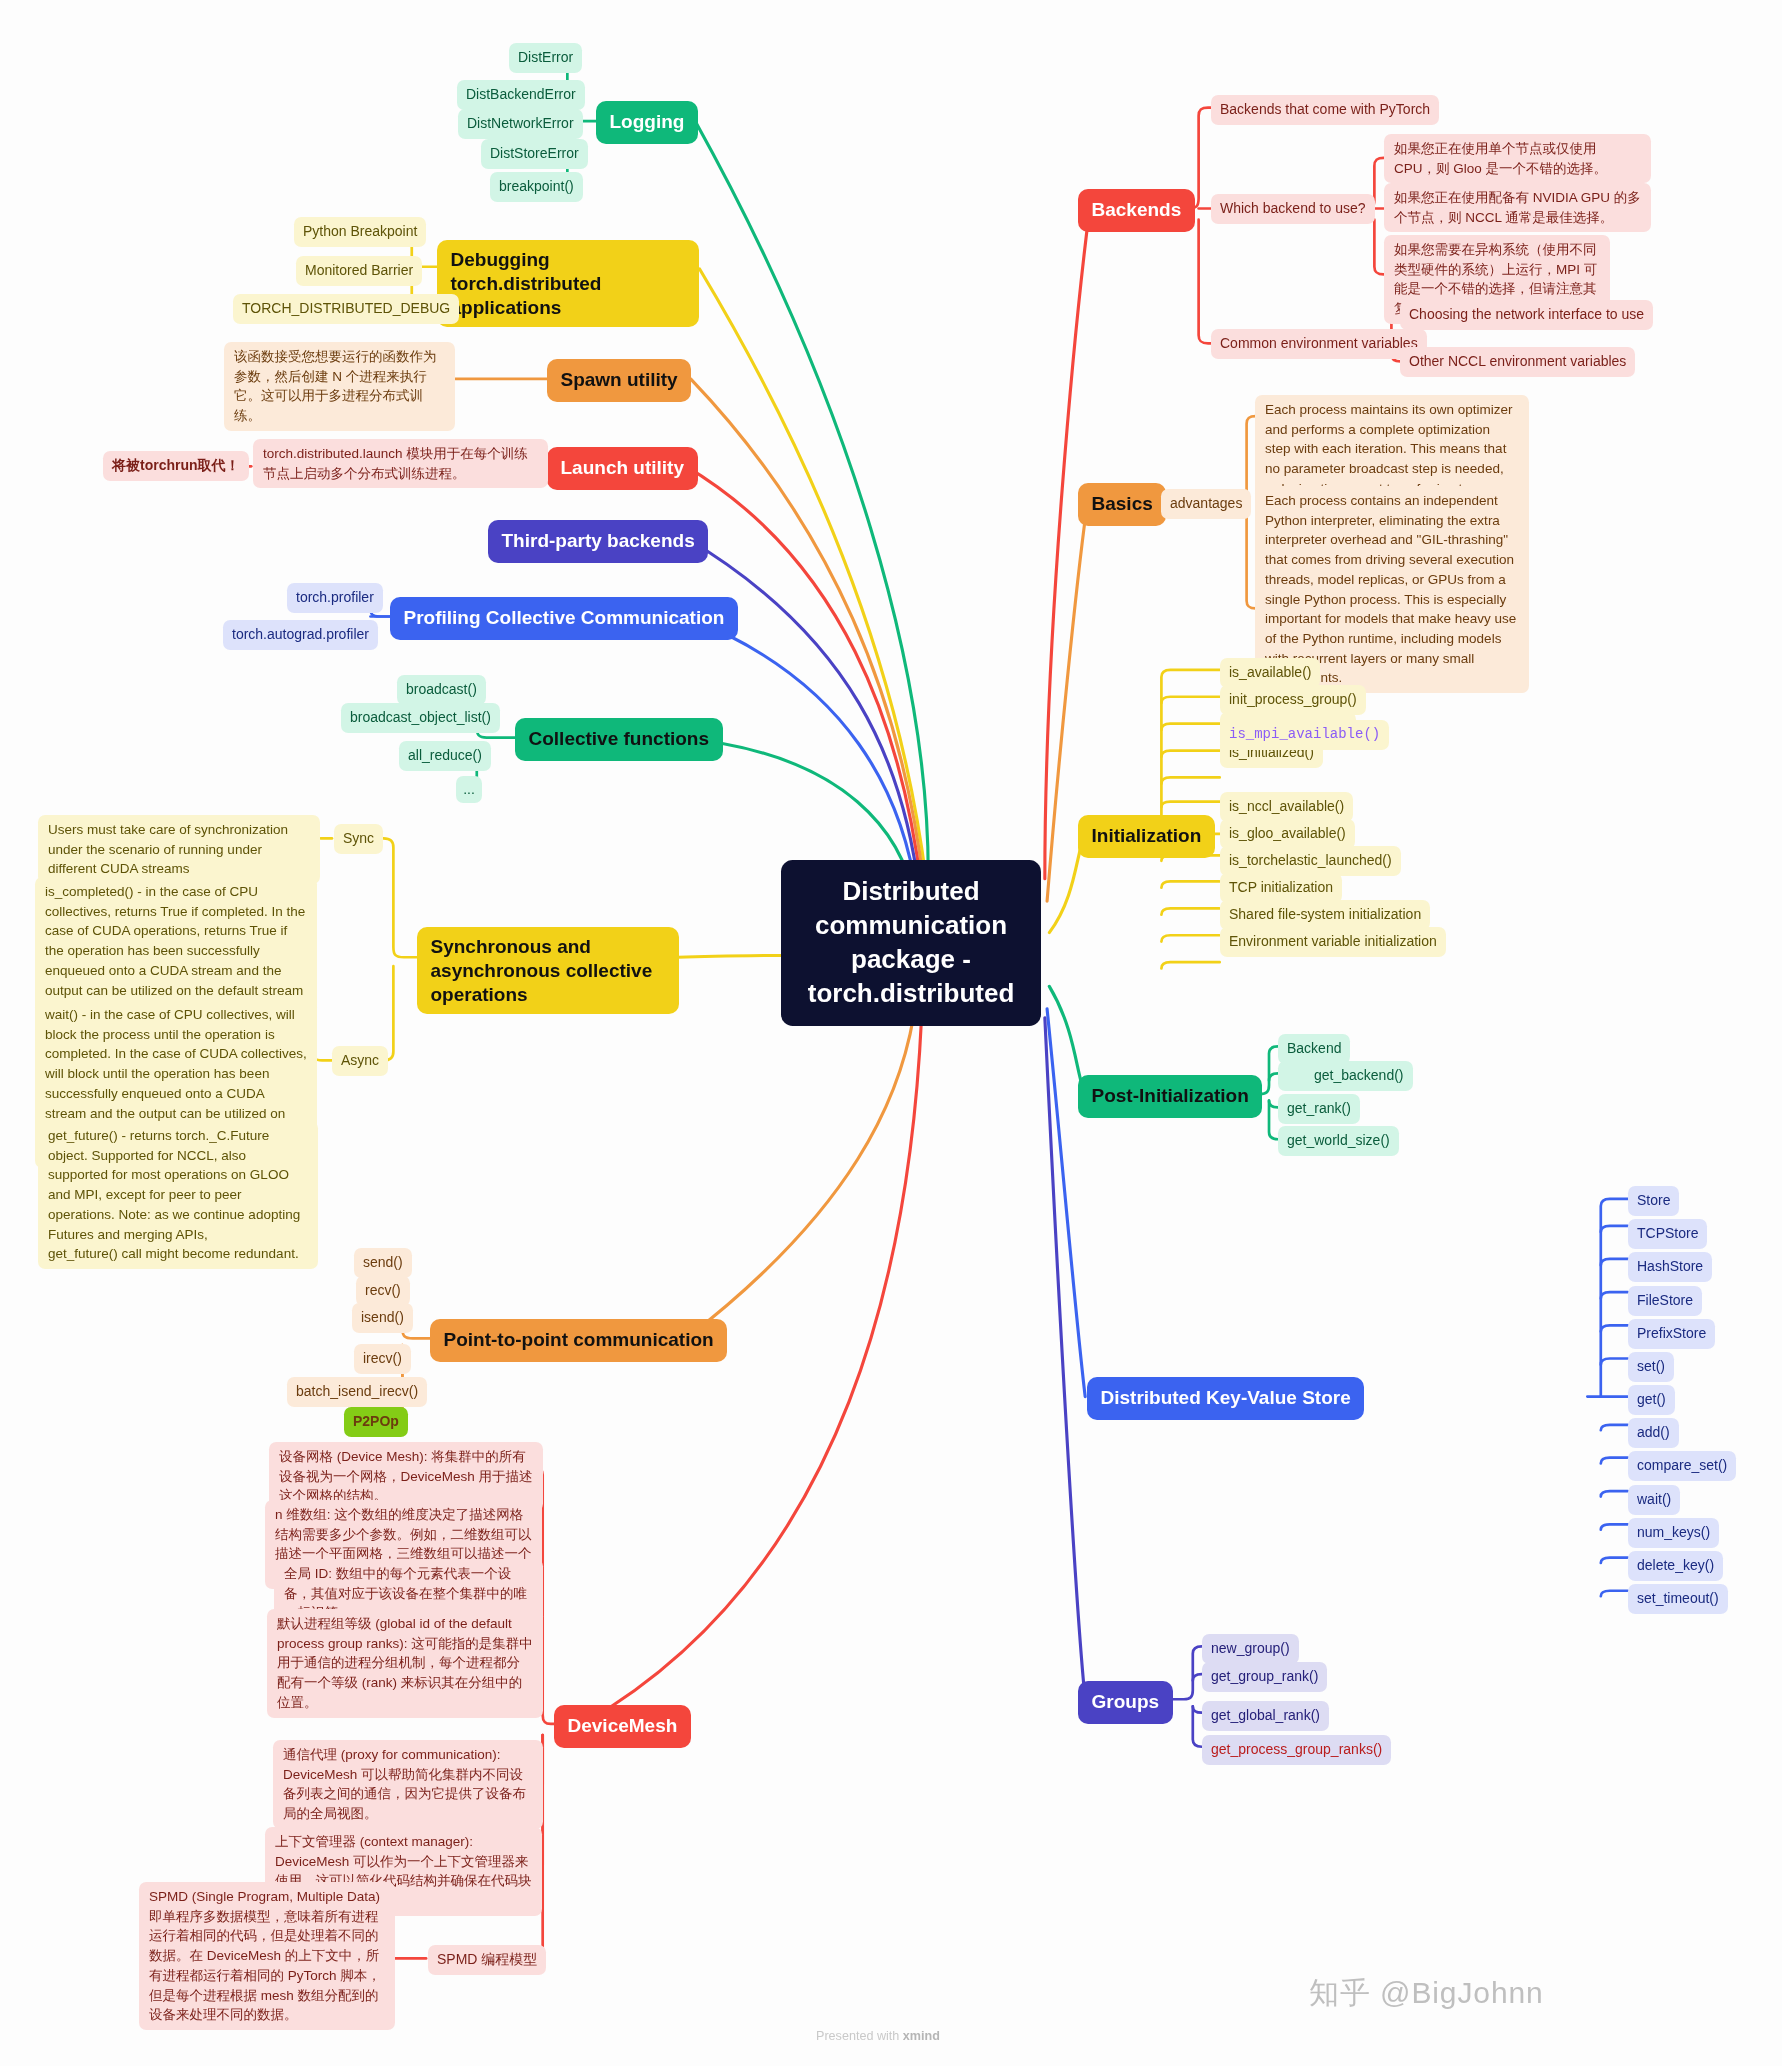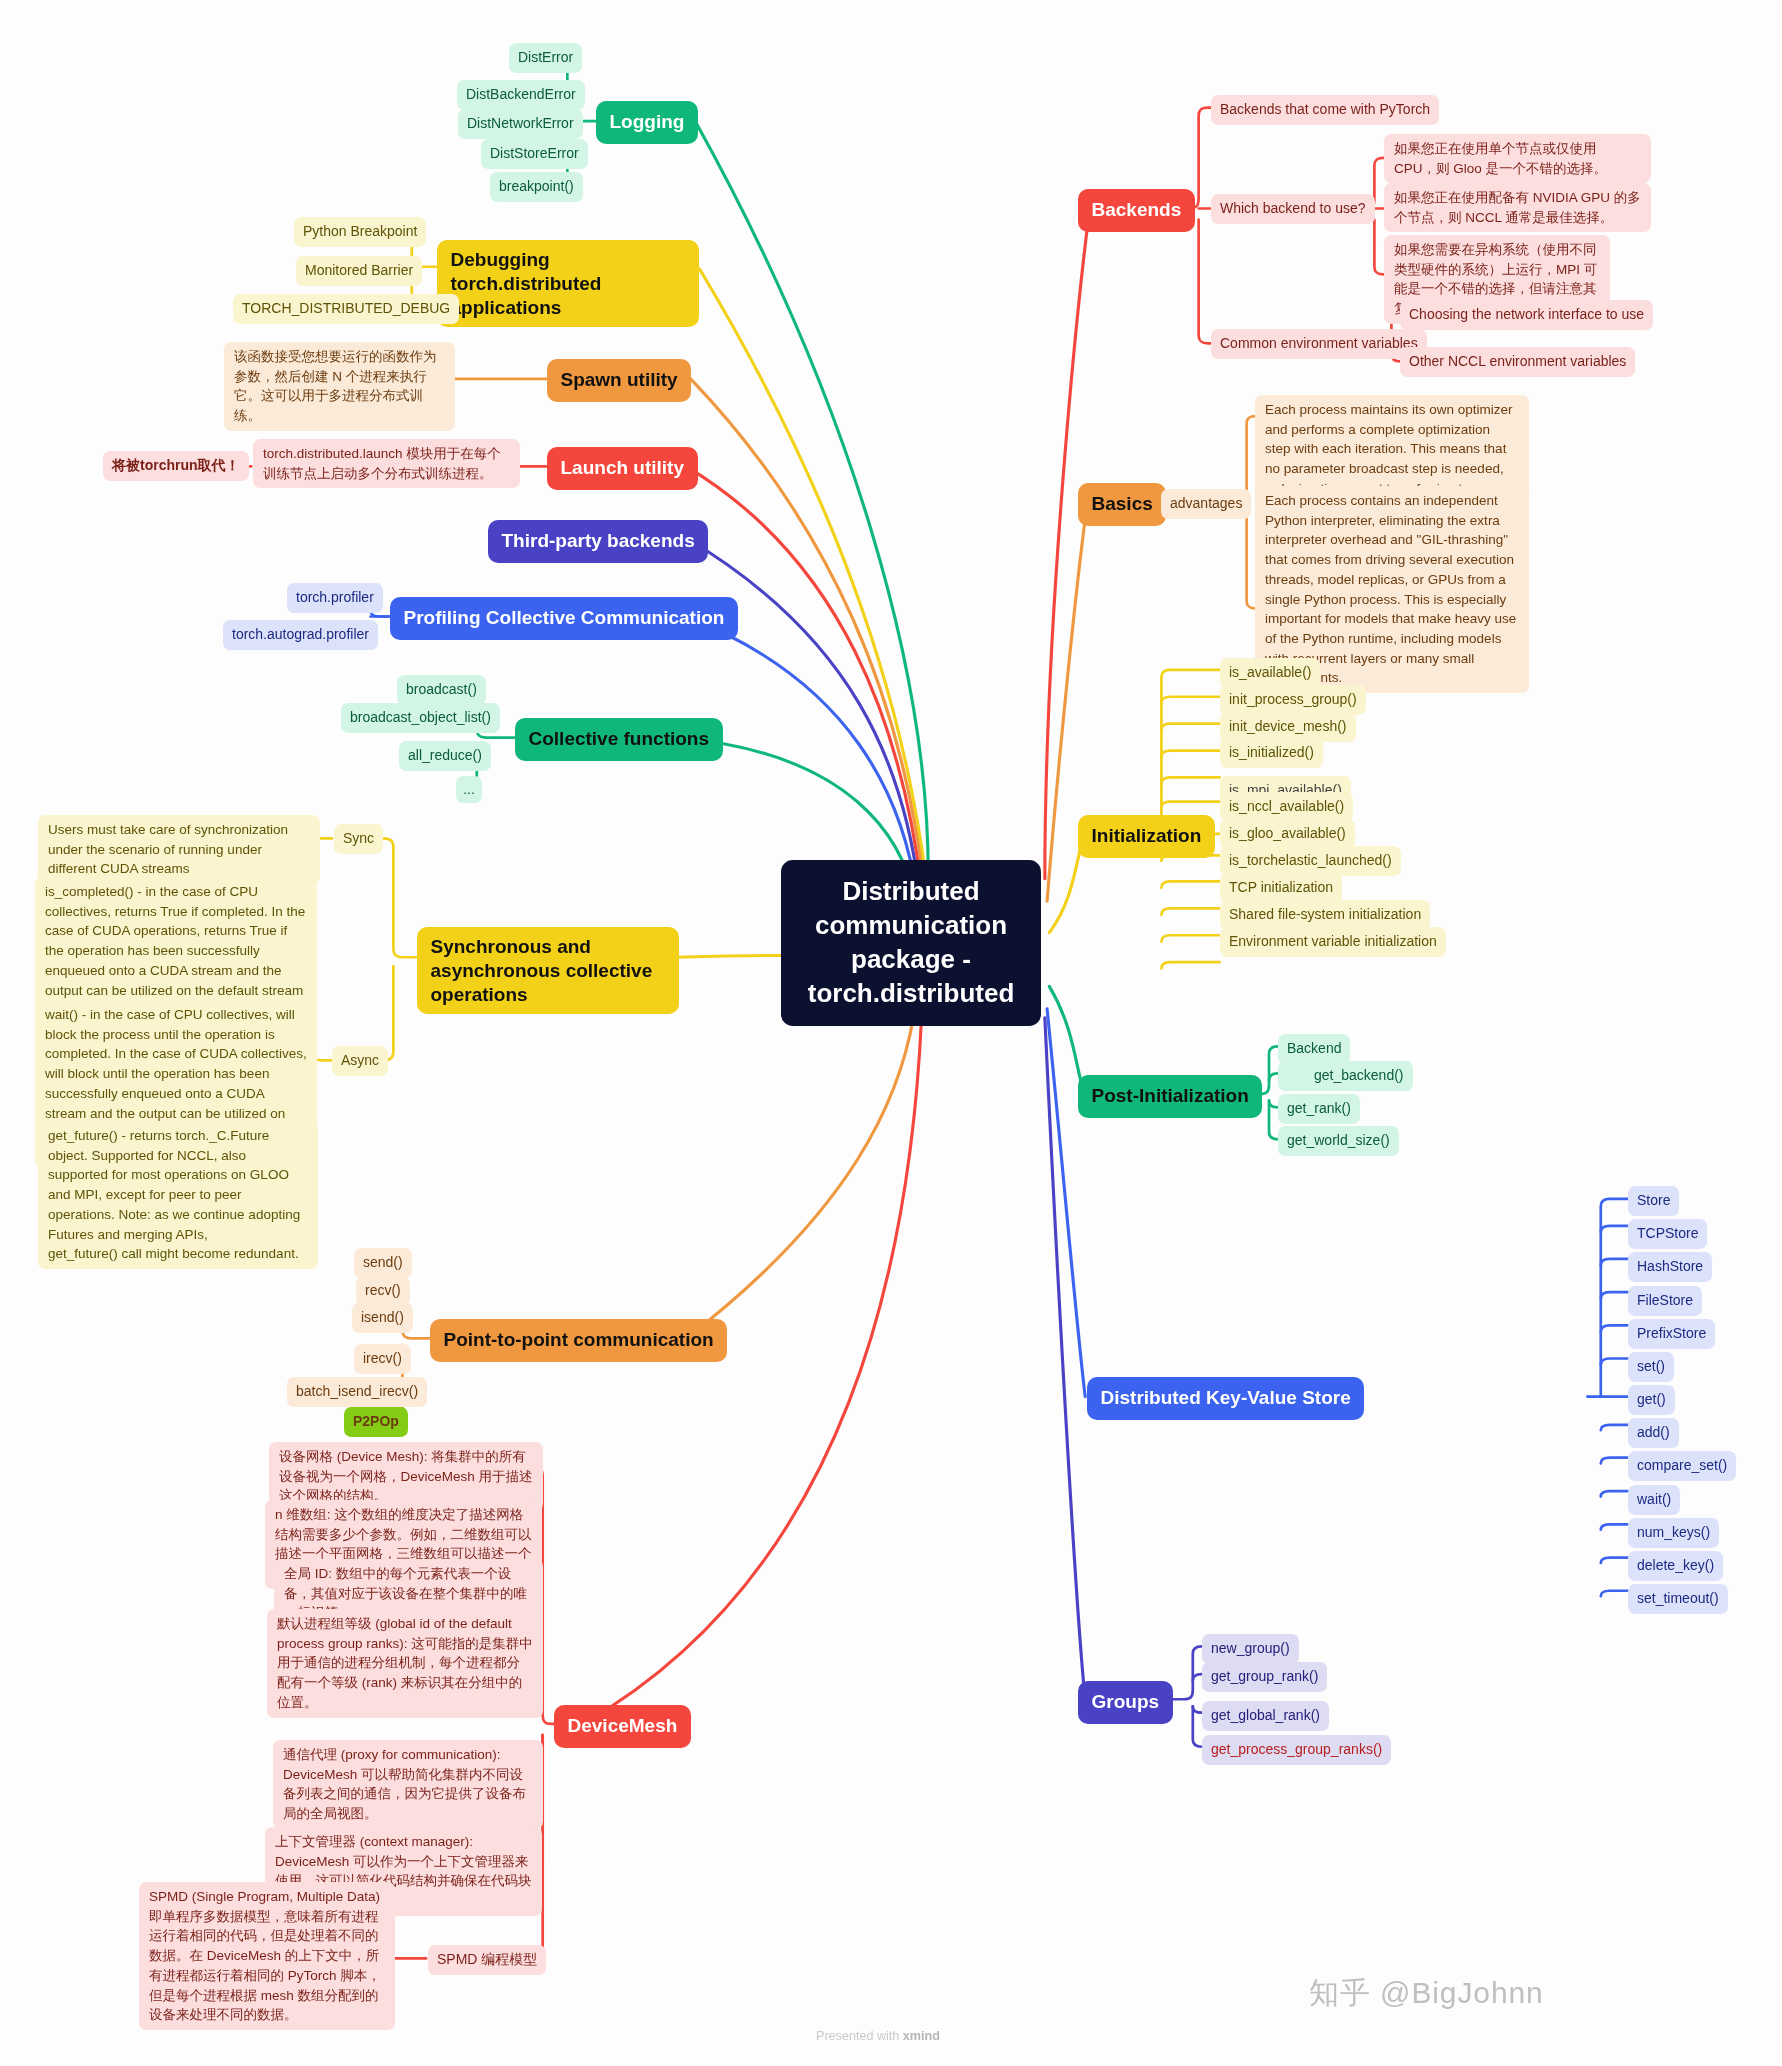--- a/index.html
+++ b/index.html
@@ -192,21 +192,21 @@
 
   <div class="node branch" style="left:437px; top:240px; width:262px; background:#f2d118; color:#111; line-height:1.25;">Debugging torch.distributed applications</div>
   <div class="node leaf" style="left:294px; top:217px; background:#fbf5cf; color:#5e5307;">Python Breakpoint</div>
   <div class="node leaf" style="left:296px; top:256px; background:#fbf5cf; color:#5e5307;">Monitored Barrier</div>
   <div class="node leaf" style="left:233px; top:294px; background:#fbf5cf; color:#5e5307;">TORCH_DISTRIBUTED_DEBUG</div>
 
   <div class="node branch" style="left:547px; top:359px; background:#f0983f; color:#111;">Spawn utility</div>
   <div class="node note" style="left:224px; top:342px; width:231px; background:#fcead9; color:#6b3c0e;">该函数接受您想要运行的函数作为参数，然后创建 N 个进程来执行它。这可以用于多进程分布式训练。</div>
 
   <div class="node branch" style="left:547px; top:447px; background:#f4463c; color:#fff;">Launch utility</div>
-  <div class="node note" style="left:253px; top:439px; width:267px; background:#fbdedd; color:#7a1f18;">torch.distributed.launch 模块用于在每个训练节点上启动多个分布式训练进程。</div>
+  <div class="node note" style="left:253px; top:439px; width:295px; background:#fbdedd; color:#7a1f18;">torch.distributed.launch 模块用于在每个训练节点上启动多个分布式训练进程。</div>
   <div class="node leaf" style="left:103px; top:451px; background:#fbdedd; color:#7a1f18; font-weight:700;">将被torchrun取代！</div>
 
   <div class="node branch" style="left:488px; top:520px; background:#4a42c4; color:#fff;">Third-party backends</div>
 
   <div class="node branch" style="left:390px; top:597px; background:#3b63f0; color:#fff;">Profiling Collective Communication</div>
   <div class="node leaf" style="left:287px; top:583px; background:#dde2fb; color:#1a2a80;">torch.profiler</div>
   <div class="node leaf" style="left:223px; top:620px; background:#dde2fb; color:#1a2a80;">torch.autograd.profiler</div>
 
   <div class="node branch" style="left:515px; top:718px; background:#0fb87a; color:#111;">Collective functions</div>
   <div class="node leaf" style="left:397px; top:675px; background:#d2f5e6; color:#0a5c3c;">broadcast()</div>
@@ -254,21 +254,21 @@
   <div class="node branch" style="left:1078px; top:483px; background:#f0983f; color:#111;">Basics</div>
   <div class="node leaf" style="left:1161px; top:489px; background:#fcead9; color:#6b3c0e;">advantages</div>
   <div class="node note" style="left:1255px; top:395px; width:274px; background:#fcead9; color:#6b3c0e;">Each process maintains its own optimizer and performs a complete optimization step with each iteration. This means that no parameter broadcast step is needed, reducing time spent transferring tensors between nodes.</div>
   <div class="node note" style="left:1255px; top:486px; width:274px; background:#fcead9; color:#6b3c0e;">Each process contains an independent Python interpreter, eliminating the extra interpreter overhead and "GIL-thrashing" that comes from driving several execution threads, model replicas, or GPUs from a single Python process. This is especially important for models that make heavy use of the Python runtime, including models with recurrent layers or many small components.</div>
 
   <div class="node branch" style="left:1078px; top:815px; background:#f2d118; color:#111;">Initialization</div>
   <div class="node leaf" style="left:1220px; top:658px; background:#fbf5cf; color:#5e5307;">is_available()</div>
   <div class="node leaf" style="left:1220px; top:685px; background:#fbf5cf; color:#5e5307;">init_process_group()</div>
   <div class="node leaf" style="left:1220px; top:712px; background:#fbf5cf; color:#5e5307;">init_device_mesh()</div>
   <div class="node leaf" style="left:1220px; top:738px; background:#fbf5cf; color:#5e5307;">is_initialized()</div>
-  <div class="node leaf" style="left:1220px; top:776px; background:#fbf5cf; color:#404040;">is_mpi_available()</div>
+  <div class="node leaf" style="left:1220px; top:720px; background:#fbf5cf; color:#8b5cf6;font-family:Liberation Mono, monospace;">is_mpi_available()</div>
   <div class="node leaf" style="left:1220px; top:792px; background:#fbf5cf; color:#5e5307;">is_nccl_available()</div>
   <div class="node leaf" style="left:1220px; top:819px; background:#fbf5cf; color:#5e5307;">is_gloo_available()</div>
   <div class="node leaf" style="left:1220px; top:846px; background:#fbf5cf; color:#5e5307;">is_torchelastic_launched()</div>
   <div class="node leaf" style="left:1220px; top:873px; background:#fbf5cf; color:#5e5307;">TCP initialization</div>
   <div class="node leaf" style="left:1220px; top:900px; background:#fbf5cf; color:#5e5307;">Shared file-system initialization</div>
   <div class="node leaf" style="left:1220px; top:927px; background:#fbf5cf; color:#5e5307;">Environment variable initialization</div>
 
   <div class="node branch" style="left:1078px; top:1075px; background:#0fb87a; color:#111;">Post-Initialization</div>
   <div class="node leaf" style="left:1278px; top:1034px; background:#d2f5e6; color:#0a5c3c;">Backend</div>
   <div class="node leaf" style="left:1278px; top:1061px; background:#d2f5e6; color:#0a5c3c;padding-left:36px;">get_backend()</div>

